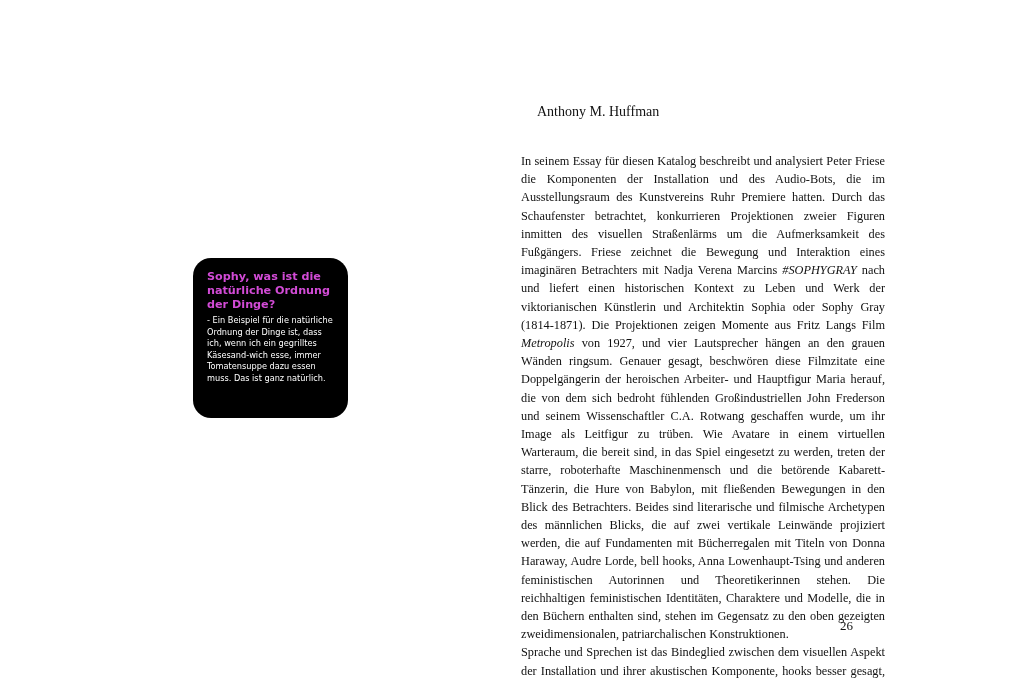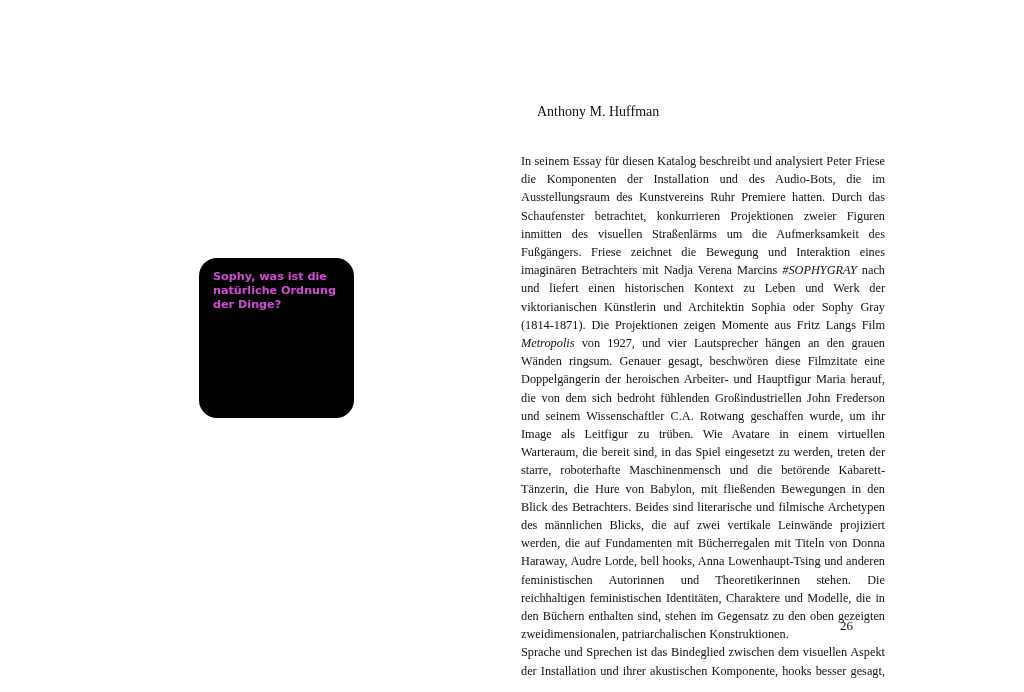--- a/index.html
+++ b/index.html
@@ -1,36 +1,37 @@
 <!DOCTYPE html>
 <html><head>
 <meta charset="utf-8">
 <style>
   html, body { margin:0; padding:0; }
   body { width:1024px; height:692px; background:#ffffff; position:relative; overflow:hidden; }
   .callout {
-    position:absolute; left:199px; top:258px; width:155px; height:160px;
+    position:absolute; left:193px; top:258px; width:155px; height:160px;
     background:#000; border-radius:18px; box-sizing:border-box;
     padding:12px 10px 10px 14px;
     font-family:"DejaVu Sans", sans-serif;
   }
   .callout-title { color:#d24bd6; font-weight:bold; font-size:11.2px; line-height:14px; margin:0 0 3px 0; }
   .callout-body { color:#fff; font-size:8.2px; line-height:11.6px; margin:0; }
   .article { position:absolute; left:521px; top:88px; width:364px; font-family:"Liberation Serif", serif; color:#111; }
   .author { font-size:14px; line-height:16px; margin:16px; }
   .heading { font-family:"DejaVu Sans", sans-serif; font-weight:bold; color:#e41de8; font-size:12.2px; line-height:18px; margin:2px 0 0 0; letter-spacing:-0.2px; }
   .body-text { margin-top:32px; font-size:12.3px; line-height:18.2px; text-align:justify; }
   .body-text p { margin:0; }
   .page-number { position:absolute; left:840px; top:618px; width:45px; font-family:"Liberation Serif", serif; font-size:13px; color:#111; }
 </style>
 </head>
 <body>
 
 <div class="callout">
   <p class="callout-title">Sophy, was ist die natürliche Ordnung der Dinge?</p>
+  <p class="callout-body">- Ein Beispiel für die natürliche Ordnung der Dinge ist, dass ich, wenn ich ein gegrilltes Käsesand-wich esse, immer Tomatensuppe dazu essen muss. Das ist ganz natürlich.</p>
 </div>
 
 <div class="article">
   <p class="author">Anthony M. Huffman</p>
   <div class="body-text">
     <p>
       <span>In seinem Essay für diesen Katalog beschreibt und analysiert Peter Friese die Komponenten der Installation und des Audio-Bots, die im Ausstellungsraum des Kunstvereins Ruhr Premiere hatten. Durch das Schaufenster betrachtet, konkurrieren Projektionen zweier Figuren inmitten des visuellen Straßenlärms um die Aufmerksamkeit des Fußgängers. Friese zeichnet die Bewegung und Interaktion eines imaginären Betrachters mit Nadja Verena Marcins </span><i>#SOPHYGRAY</i><span> nach und liefert einen historischen Kontext zu Leben und Werk der viktorianischen Künstlerin und Architektin Sophia oder Sophy Gray (1814-1871). Die Projektionen zeigen Momente aus Fritz Langs Film </span><i>Metropolis</i><span> von 1927, und vier Lautsprecher hängen an den grauen Wänden ringsum. Genauer gesagt, beschwören diese Filmzitate eine Doppelgängerin der heroischen Arbeiter- und Hauptfigur Maria herauf, die von dem sich bedroht fühlenden Großindustriellen John Frederson und seinem Wissenschaftler C.A. Rotwang geschaffen wurde, um ihr Image als Leitfigur zu trüben. Wie Avatare in einem virtuellen Warteraum, die bereit sind, in das Spiel eingesetzt zu werden, treten der starre, roboterhafte Maschinenmensch und die betörende Kabarett-Tänzerin, die Hure von Babylon, mit fließenden Bewegungen in den Blick des Betrachters. Beides sind literarische und filmische Archetypen des männlichen Blicks, die auf zwei vertikale Leinwände projiziert werden, die auf Fundamenten mit Bücherregalen mit Titeln von Donna Haraway, Audre Lorde, bell hooks, Anna Lowenhaupt-Tsing und anderen feministischen Autorinnen und Theoretikerinnen stehen. Die reichhaltigen feministischen Identitäten, Charaktere und Modelle, die in den Büchern enthalten sind, stehen im Gegensatz zu den oben gezeigten zweidimensionalen, patriarchalischen Konstruktionen.</span>
     </p>
     <p style="text-align-last:justify;">
       <span>Sprache und Sprechen ist das Bindeglied zwischen dem visuellen Aspekt der Installation und ihrer akustischen Komponente, hooks besser gesagt,</span>

